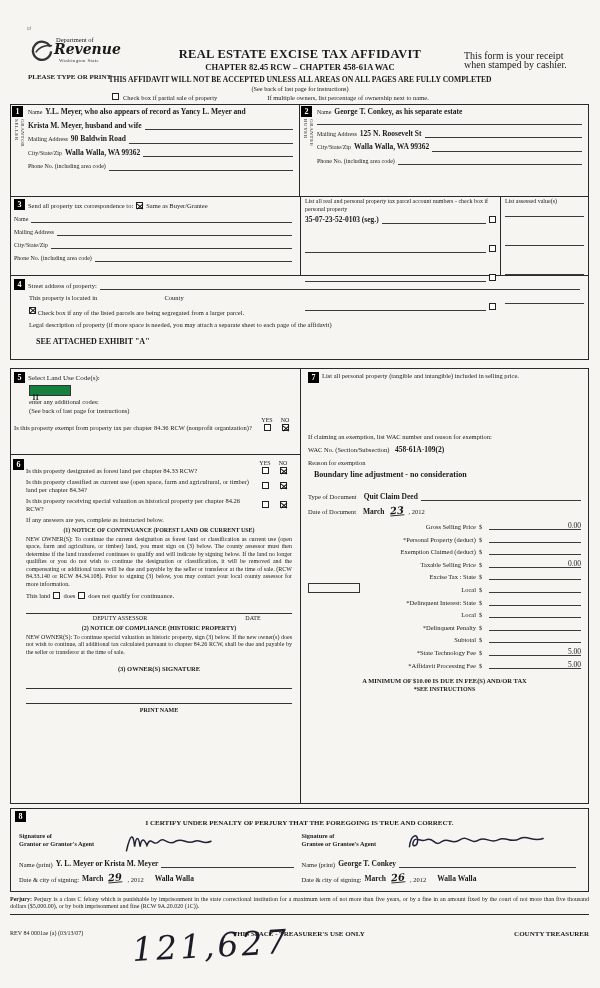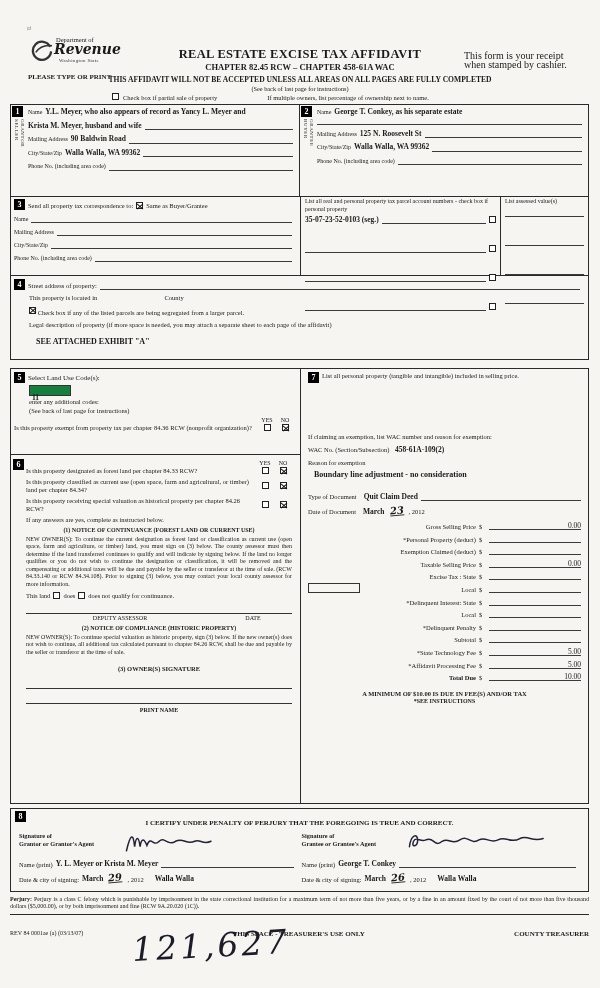--- a/index.html
+++ b/index.html
@@ -449,25 +449,20 @@
       <div class="mrow">
         <span class="mlab">*State Technology Fee</span>
         <span class="mcur">$</span>
         <span class="mval">5.00</span>
       </div>
       <div class="mrow">
         <span class="mlab">*Affidavit Processing Fee</span>
         <span class="mcur">$</span>
         <span class="mval">5.00</span>
       </div>
-      <div class="mrow">
-        <span class="mlab b">Total Due</span>
-        <span class="mcur">$</span>
-        <span class="mval">10.00</span>
-      </div>
 
       <div class="f65 b ctr minnote">A MINIMUM OF $10.00 IS DUE IN FEE(S) AND/OR TAX</div>
       <div class="f6 b ctr">*SEE INSTRUCTIONS</div>
     </div>
   </div>
 
   <div class="box8">
     <div class="cert-hdr">
       <span class="numbox">8</span>
       <span class="b f7">I CERTIFY UNDER PENALTY OF PERJURY THAT THE FOREGOING IS TRUE AND CORRECT.</span>

